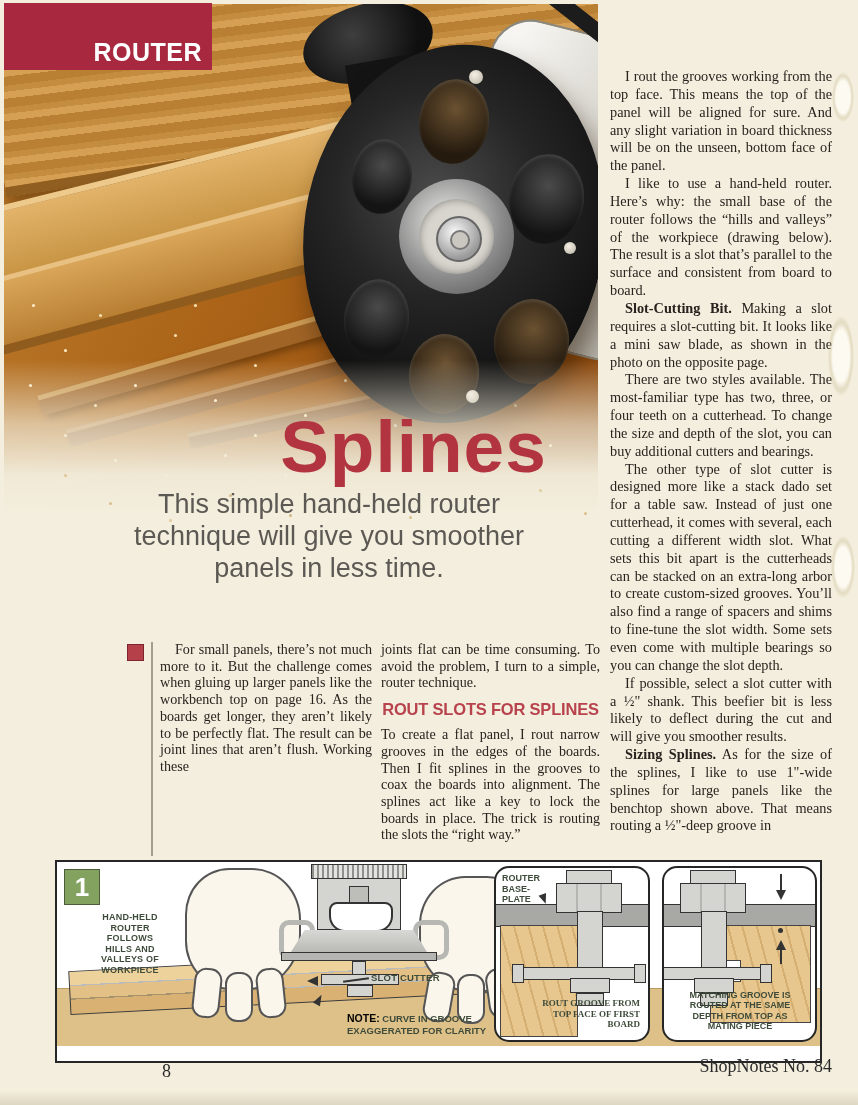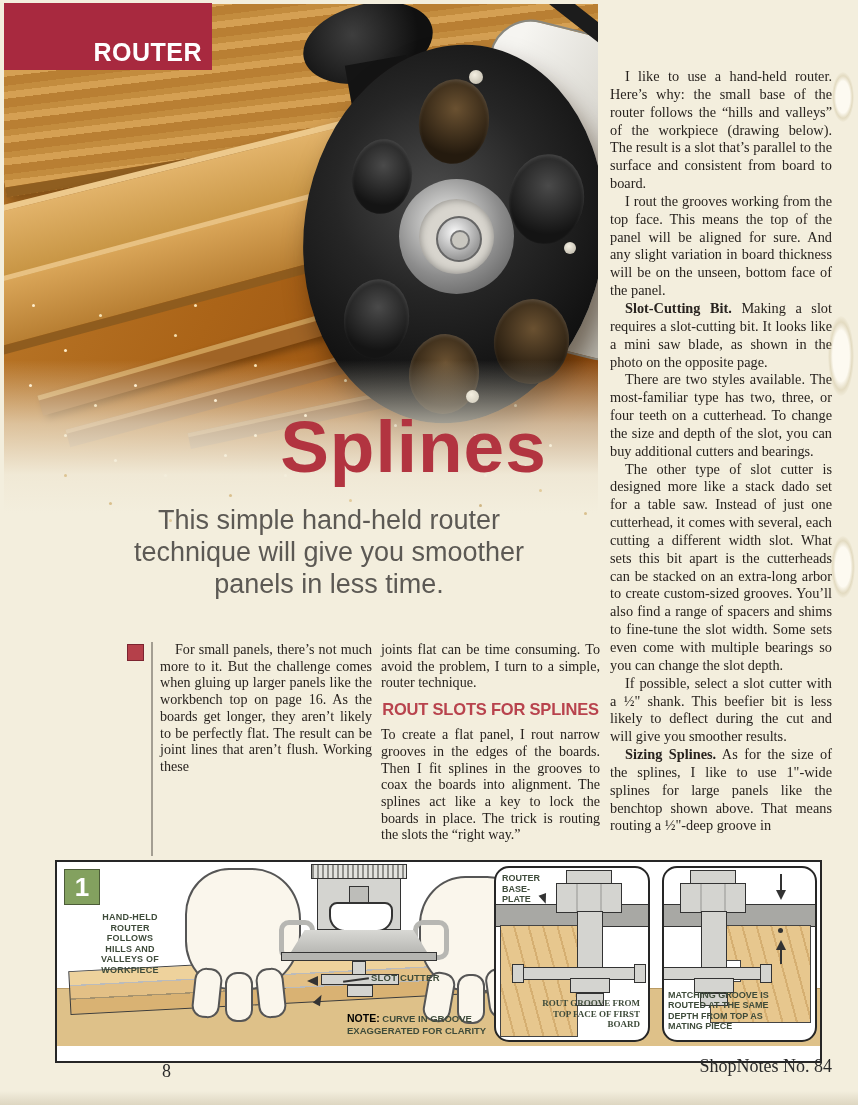--- a/index.html
+++ b/index.html
@@ -63,21 +63,21 @@
 
   
   .redbox{position:absolute;left:4px;top:3px;width:208px;height:67px;z-index:4;}
   .kicker{position:absolute;right:10px;bottom:3px;color:#fff;font-weight:bold;font-size:25px;letter-spacing:.5px;}
   .workshop{position:absolute;left:66px;top:62px;z-index:4;font-size:40px;color:#3d3833;letter-spacing:1px;}
 
   
   .headline{position:absolute;left:4px;top:408px;width:594px;z-index:5;text-align:center;}
   .hl-lead{font-size:41px;letter-spacing:1px;line-height:1.05;}
   .hl-title{font-size:73px;font-weight:bold;line-height:.95;padding-left:225px;margin-top:4px;letter-spacing:1px;}
-  .hl-deck{margin-top:24px;padding-left:56px;font-size:27px;line-height:1.17;color:#5c5954;white-space:pre-line;}
+  .hl-deck{margin-top:8px;padding-left:56px;font-size:27px;line-height:1.17;color:#5c5954;white-space:pre-line;}
 
   
   .bullet{position:absolute;left:127px;top:644px;width:15px;height:15px;background:#b5404a;border:1px solid #7c2430;z-index:6;}
   .vline{position:absolute;left:151px;top:642px;width:2px;height:214px;background:#a39e92;z-index:6;}
   .col{position:absolute;z-index:6;}
   .col1{left:160px;top:641px;width:212px;}
   .col2{left:381px;top:641px;width:219px;}
   .rcol{left:610px;top:68px;width:222px;}
   .col p{margin:0;font-family:"Liberation Serif",serif;font-size:14.1px;line-height:16.7px;text-align:justify;color:#28231f;}
   .rcol p{font-size:14.3px;line-height:17.85px;}
@@ -128,21 +128,21 @@
   .in-plate{position:absolute;left:-3px;right:-3px;top:36px;height:21px;background:#a8a8a4;
     border-top:1.6px solid #333;border-bottom:1.6px solid #333;}
   .in-wood{position:absolute;background:#e7c78e;border:1.5px solid #444;
     background-image:repeating-linear-gradient(75deg,transparent 0 12px,rgba(180,130,60,.35) 12px 14px);}
   .in1-wood{left:4px;top:57px;width:76px;height:110px;}
   .in2-wood{left:46px;top:57px;width:99px;height:96px;}
   .in-groove2{position:absolute;left:46px;top:92px;width:30px;height:20px;background:#fff;
     border:1.5px solid #444;border-left:none;}
   .in-cap{position:absolute;z-index:5;font-size:9px;font-weight:bold;color:#3e4b3a;line-height:1.18;white-space:pre-line;}
   .cap1{right:8px;bottom:10px;width:104px;text-align:right;font-family:Liberation Serif, serif;}
-  .cap2{left:4px;bottom:8px;width:120px;text-align:left;}
+  .cap2{left:16px;bottom:8px;width:120px;text-align:center;}
   .lbl-baseplate{left:6px;top:5px;width:70px;text-align:left;}
   .arr-bp{left:44px;top:26px;border-left:4px solid transparent;border-right:4px solid transparent;
     border-top:10px solid #333;transform:rotate(-20deg);}
   .stem{position:absolute;width:2px;background:#333;z-index:5;}
   .arr-d{border-left:5px solid transparent;border-right:5px solid transparent;border-top:10px solid #333;}
   .arr-u{border-left:5px solid transparent;border-right:5px solid transparent;border-bottom:10px solid #333;}
   .dot{position:absolute;width:5px;height:5px;border-radius:50%;background:#333;z-index:5;}
 
   
   .pageno{position:absolute;left:162px;top:1061px;font-family:"Liberation Serif",serif;font-size:18px;color:#2a2a2a;z-index:8;}
@@ -202,22 +202,22 @@
   <div class="col col1">
     <p class="ind">For small panels, there’s not much more to it. But the challenge comes when gluing up larger panels like the workbench top on page 16. As the boards get longer, they aren’t likely to be perfectly flat. The result can be joint lines that aren’t flush. Working these</p>
   </div>
   <div class="col col2">
     <p>joints flat can be time consuming. To avoid the problem, I turn to a simple, router technique.</p>
     <div class="section-head" style="color:#b8434d;">ROUT SLOTS FOR SPLINES</div>
     <p>To create a flat panel, I rout narrow grooves in the edges of the boards. Then I fit splines in the grooves to coax the boards into alignment. The splines act like a key to lock the boards in place. The trick is routing the slots the “right way.”</p>
   </div>
 
   <div class="col rcol">
+    <p class="ind"><b></b><span>I rout the grooves working from the top face. This means the top of the panel will be aligned for sure. And any slight variation in board thickness will be on the unseen, bottom face of the panel.</span></p>
     <p class="ind"><b></b><span>I like to use a hand-held router. Here’s why: the small base of the router follows the “hills and valleys” of the workpiece (drawing below). The result is a slot that’s parallel to the surface and consistent from board to board.</span></p>
-    <p class="ind"><b></b><span>I rout the grooves working from the top face. This means the top of the panel will be aligned for sure. And any slight variation in board thickness will be on the unseen, bottom face of the panel.</span></p>
     <p class="ind"><b>Slot-Cutting Bit.</b><span> Making a slot requires a slot-cutting bit. It looks like a mini saw blade, as shown in the photo on the opposite page.</span></p>
     <p class="ind"><b></b><span>There are two styles available. The most-familiar type has two, three, or four teeth on a cutterhead. To change the size and depth of the slot, you can buy additional cutters and bearings.</span></p>
     <p class="ind"><b></b><span>The other type of slot cutter is designed more like a stack dado set for a table saw. Instead of just one cutterhead, it comes with several, each cutting a different width slot. What sets this bit apart is the cutterheads can be stacked on an extra-long arbor to create custom-sized grooves. You’ll also find a range of spacers and shims to fine-tune the slot width. Some sets even come with multiple bearings so you can change the slot depth.</span></p>
     <p class="ind"><b></b><span>If possible, select a slot cutter with a ½" shank. This beefier bit is less likely to deflect during the cut and will give you smoother results.</span></p>
     <p class="ind"><b>Sizing Splines.</b><span> As for the size of the splines, I like to use 1"-wide splines for large panels like the benchtop shown above. That means routing a ½"-deep groove in</span></p>
   </div>
 
   <div class="fig">
     <div class="fig-band"></div>
     <div class="fig-board"></div>

